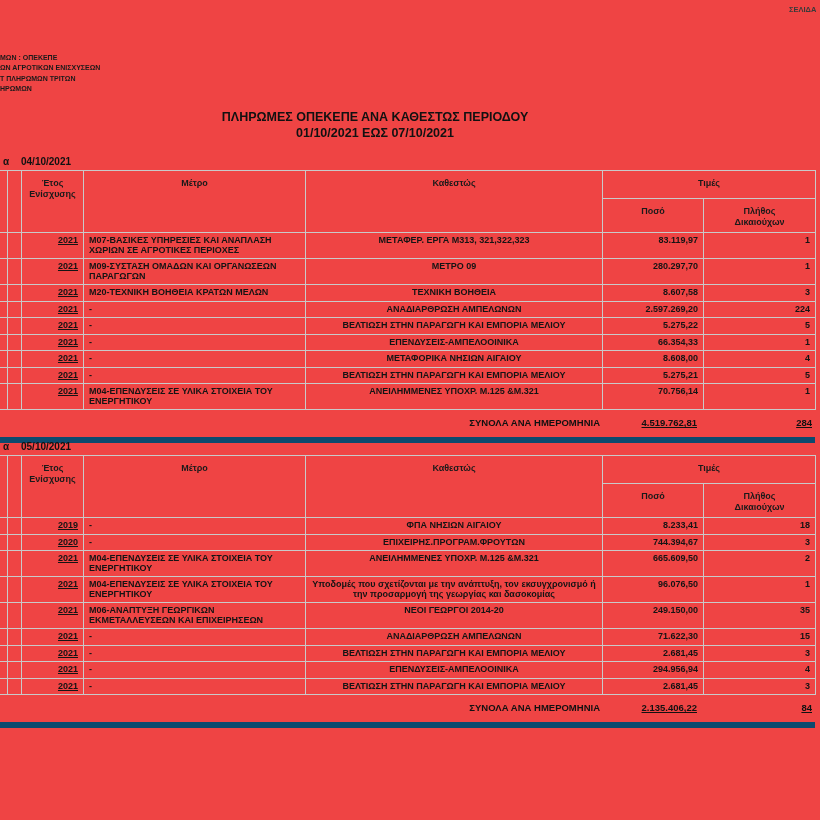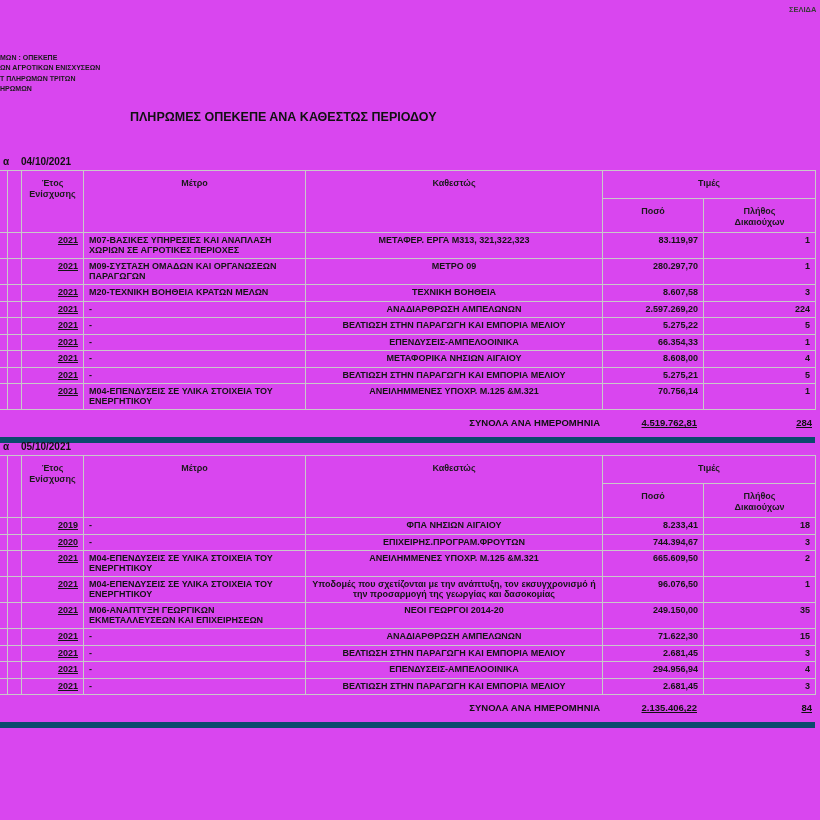--- a/index.html
+++ b/index.html
@@ -1,24 +1,24 @@
 <!DOCTYPE html>
 <html><head>
 <meta charset="utf-8">
 <style>
   * { box-sizing: border-box; margin: 0; padding: 0; }
   html,body { background:#fff; }
   body { font-family: "Liberation Sans", sans-serif; font-weight: bold; color:#151515; }
-  .page { position:relative; width:820px; height:820px; background:#d946ef; overflow:hidden; }
+  .page { position:relative; width:820px; height:820px; background:#ef4444; overflow:hidden; }
 
   .selida { position:absolute; top:5px; left:789px; font-size:7.5px; color:#3a3a3a; white-space:nowrap; }
 
   .hdr-frag { position:absolute; top:53px; left:0; font-size:7px; line-height:10.3px; color:#1a1a1a; white-space:nowrap; }
 
-  .title-block { position:absolute; top:110px; left:130px; width:490px; font-size:12.5px; line-height:15.5px; color:#111; }
+  .title-block { position:absolute; top:110px; left:130px; width:490px; text-align:center; font-size:12.5px; line-height:15.5px; color:#111; }
 
   .tbl-section { position:absolute; left:0; width:820px; }
   .sec-0 { top:156px; }
   .sec-1 { top:441px; }
 
   .date-row { height:14px; font-size:10px; color:#111; position:relative; }
   .date-frag { position:absolute; left:3px; top:0; }
   .date-val  { position:absolute; left:21px; top:0; }
 
   table.rpt { border-collapse:collapse; table-layout:fixed; width:825px; margin-left:-10px; }
@@ -48,20 +48,21 @@
 
   <div class="hdr-frag">
     <div>ΜΩΝ : ΟΠΕΚΕΠΕ</div>
     <div>ΩΝ ΑΓΡΟΤΙΚΩΝ ΕΝΙΣΧΥΣΕΩΝ</div>
     <div>Τ ΠΛΗΡΩΜΩΝ ΤΡΙΤΩΝ</div>
     <div>ΗΡΩΜΩΝ</div>
   </div>
 
   <div class="title-block">
     <div>ΠΛΗΡΩΜΕΣ ΟΠΕΚΕΠΕ ΑΝΑ ΚΑΘΕΣΤΩΣ ΠΕΡΙΟΔΟΥ</div>
+    <div>01/10/2021 ΕΩΣ 07/10/2021</div>
   </div>
 
   <div id="tables-root">
       <section class="tbl-section sec-0">
     <div class="date-row">
       <span class="date-frag">α</span>
       <span class="date-val">04/10/2021</span>
     </div>
     <table class="rpt">
       <colgroup>

